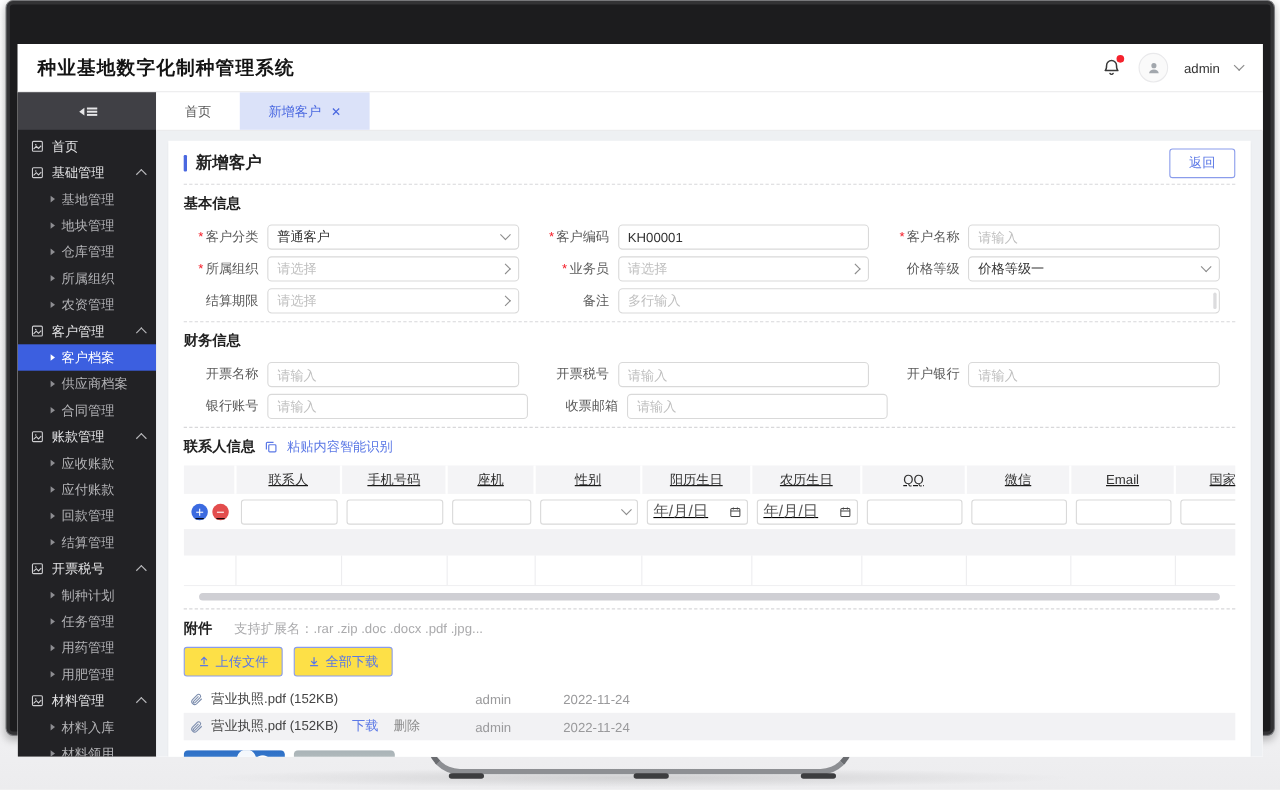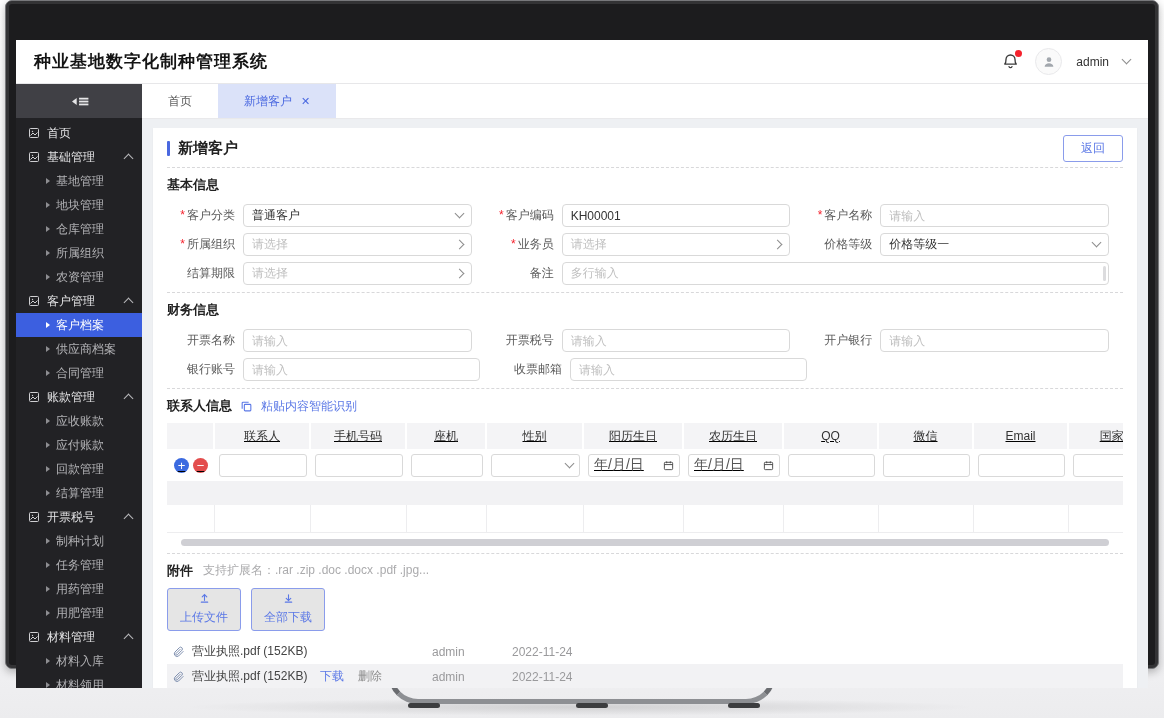--- a/index.html
+++ b/index.html
@@ -107,26 +107,26 @@
   .rowbtn { width:15px; height:15px; border-radius:50%; color:#fff; font-size:13px; line-height:13px;
             display:flex; align-items:center; justify-content:center; cursor:pointer; }
   .rowbtn.add { background:#3b6ae0; }
   .rowbtn.del { background:#e34d4d; margin-left:4px; }
   .tr.empty-gray { height:24px; background:#f2f2f4; }
   .tr.empty-white { height:28px; border-bottom:1px solid #ededef; }
   .tr.empty-white .td { border-right:1px solid #ededef; height:100%; }
   .hscroll { height:7px; background:#cfcfd4; border-radius:4px; width:97%; margin:6px auto 0; cursor:grab; }
 
   
-  .att-row { display:flex; align-items:flex-start; gap:10px; }
+  .att-row { display:flex; align-items:center; gap:20px; }
   .att-title { font-size:13px; font-weight:bold; color:#222; }
   .att-hint { font-size:12px; color:#ababad; }
   .att-btns { display:flex; gap:10px; margin:8px 0 8px; }
   .o-btn { display:inline-flex; align-items:center; gap:5px; border:1px solid #8a9ceb; color:#5b78e6;
-           background:#e5e5e5; font-size:12px; padding:4px 12px; border-radius:3px; cursor:pointer; font-family:inherit;flex-direction:column;}
+           background:#fde047; font-size:12px; padding:4px 12px; border-radius:3px; cursor:pointer; font-family:inherit;}
   .file-row { display:flex; align-items:center; height:25px; padding:0 5px; font-size:12px; }
   .file-row.alt { background:#f2f2f4; }
   .file-icon { width:20px; flex:0 0 20px; display:flex; align-items:center; }
   .file-name { width:128px; flex:0 0 128px; color:#444; }
   .file-actions { width:112px; flex:0 0 112px; display:flex; gap:14px; }
   .file-del { color:#8c8c8c; font-size:12px; cursor:pointer; }
   .file-up { width:80px; flex:0 0 80px; color:#9a9a9c; }
   .file-date { width:120px; flex:0 0 120px; color:#9a9a9c; }
 
   

